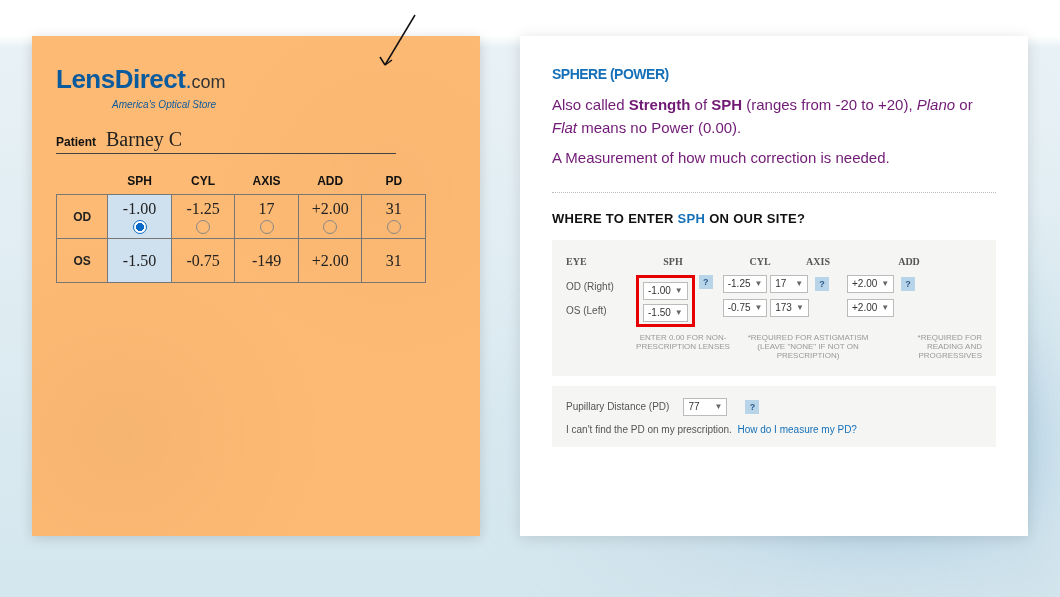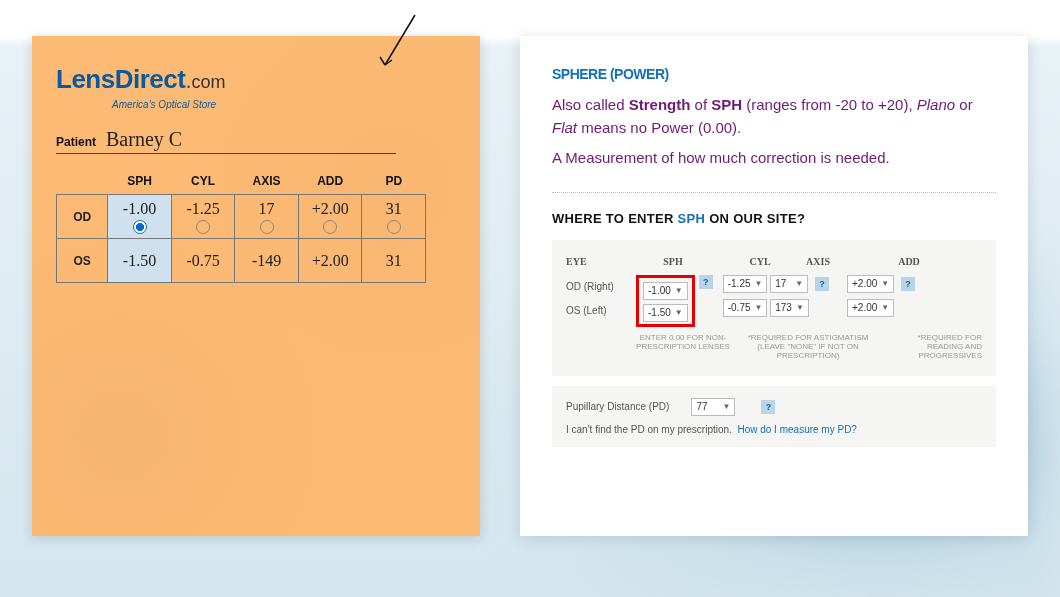--- a/index.html
+++ b/index.html
@@ -81,21 +81,21 @@
 .col-add { width:70px; text-align:center;}
 .dd { display:inline-flex; align-items:center; background:#fff; border:1px solid #bbb; height:18px; padding:0 4px; font-size:10px; color:#333; min-width:44px; justify-content:space-between;}
 .dd .caret { font-size:8px; color:#666; margin-left:4px;}
 .help { display:inline-flex; width:14px; height:14px; background:#b8d4e8; color:#2a5a8a; align-items:center; justify-content:center; font-size:9px; margin-left:4px; font-weight:bold;}
 .highlight-box { border:3px solid #e60000; padding:4px 4px 2px; display:inline-block;}
 .footnotes { display:flex; font-size:8px; color:#999; margin-top:6px;}
 .fn1 { width:94px; margin-left:70px; text-align:center;}
 .fn2 { width:144px; text-align:center; margin-left:6px;}
 .fn3 { width:90px; text-align:right; margin-left:12px;}
 .pd-section { background:#f5f5f3; padding:12px 14px; margin-top:10px; font-size:10px; color:#555;}
-.pd-row { display:flex; align-items:center; gap:22px; margin-bottom:8px;}
+.pd-row { display:flex; align-items:center; gap:14px; margin-bottom:8px;}
 .pd-link { color:#1570b8; font-weight:normal; text-decoration:none;}
 </style>
 </head>
 <body>
 
 <div class="bg-blur"></div>
 
 <svg class="arrow" width="60" height="70" viewBox="0 0 60 70">
   <path d="M 45 5 Q 30 30 15 55" stroke="#111" stroke-width="1.5" fill="none"></path>
   <path d="M 15 55 L 10 47 M 15 55 L 22 50" stroke="#111" stroke-width="1.5" fill="none"></path>

